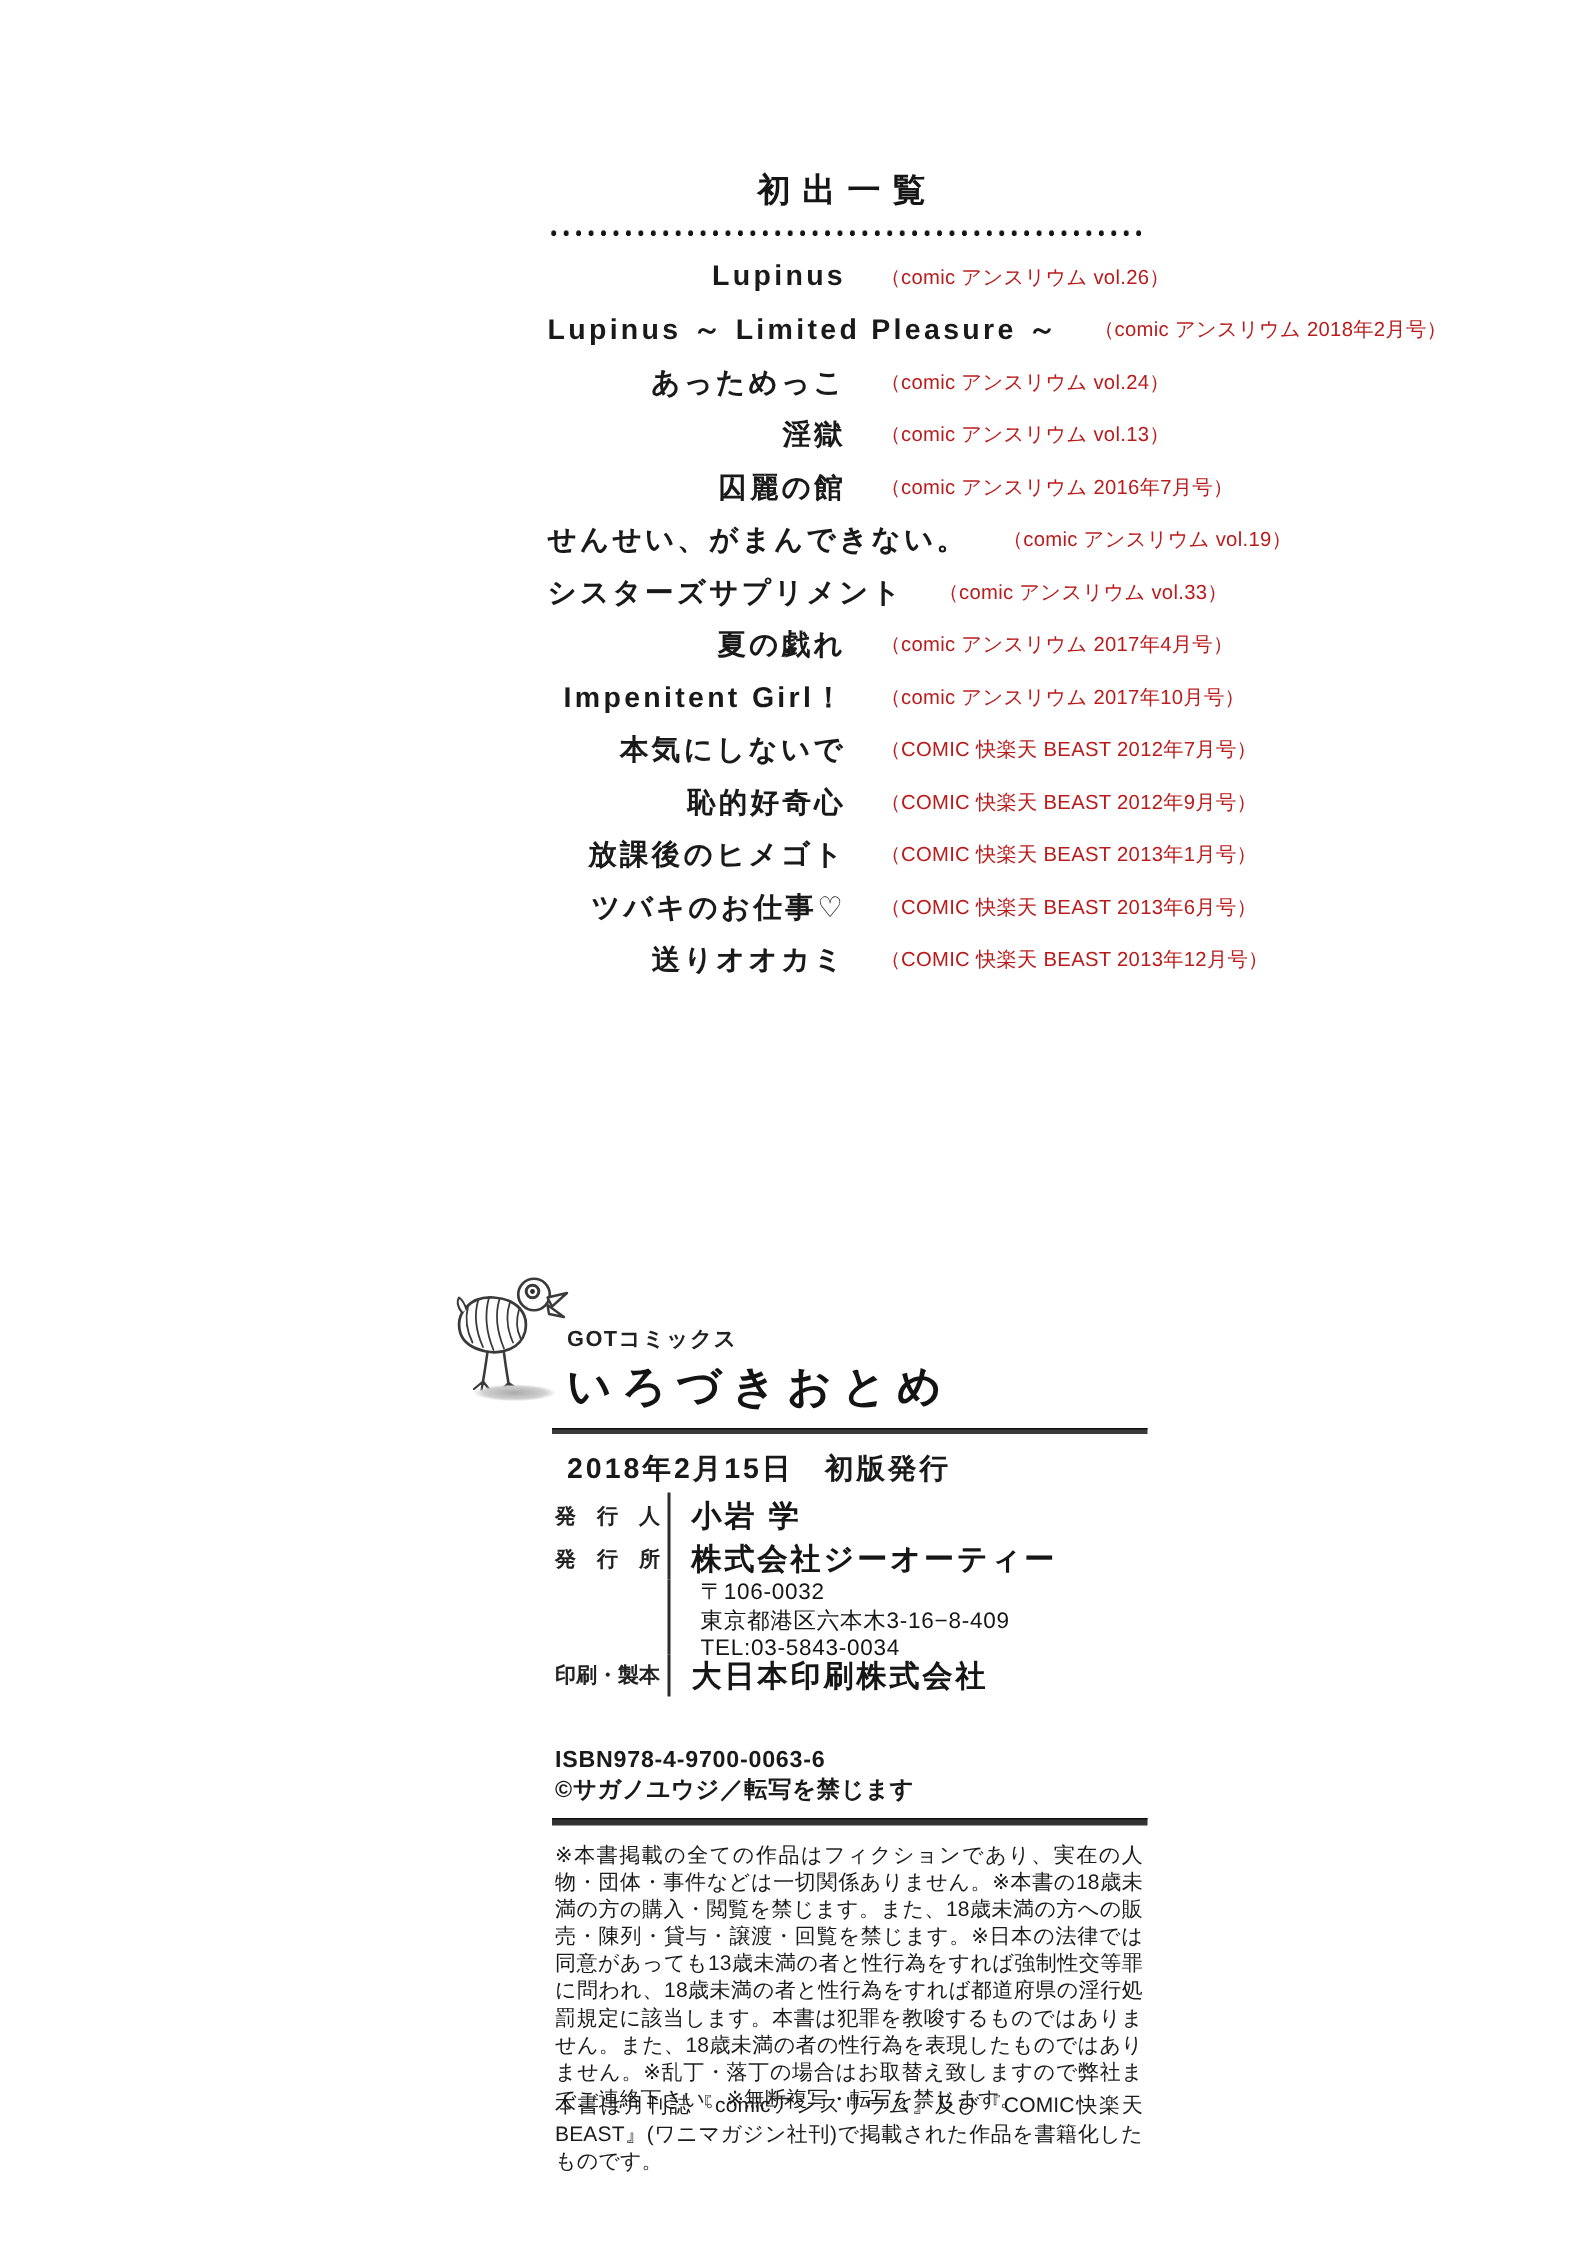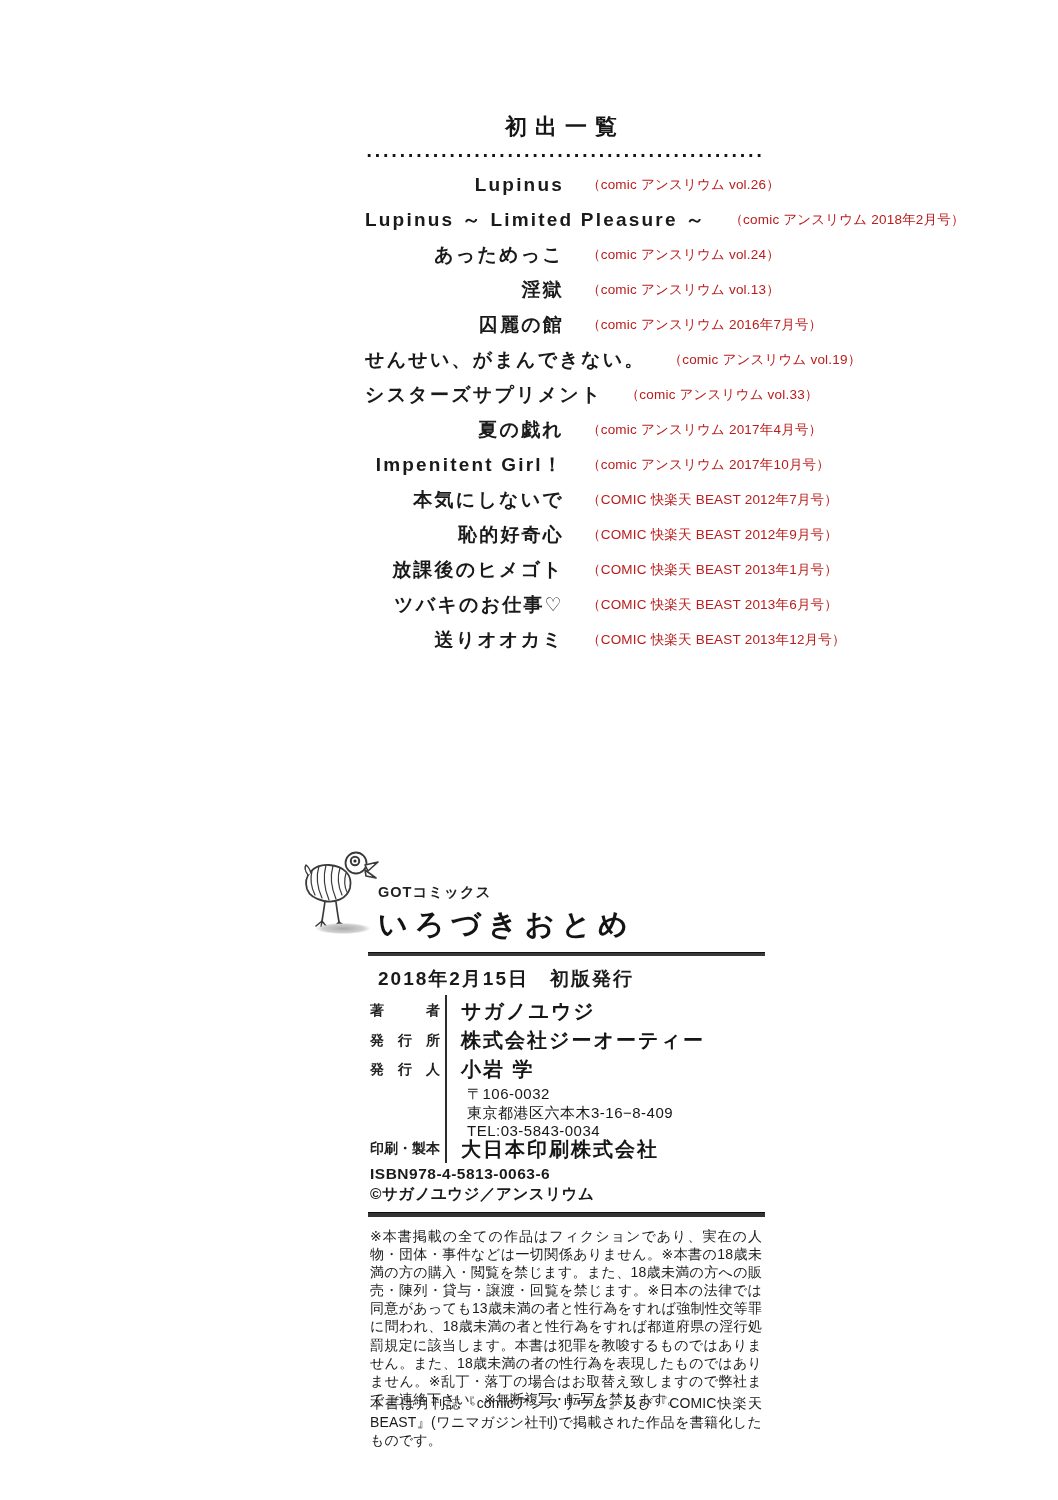--- a/index.html
+++ b/index.html
@@ -242,51 +242,47 @@
     <div class="bird-shadow"></div>
 
     <div class="colophon-header">
       <div class="imprint-label">GOTコミックス</div>
       <div class="book-title">いろづきおとめ</div>
       <div class="title-rule"></div>
       <div class="edition-line">2018年2月15日　初版発行</div>
     </div>
 
     <div class="credits">
-      <div class="credit-row h1">
-        <span class="credit-label">著　者</span>
-        <span class="credit-value">サガノユウジ</span>
+      <div class="credit-row h2">
+        <span class="credit-label">発行人</span>
+        <span class="credit-value">小岩 学</span>
       </div>
       <div class="credit-row h3">
         <span class="credit-label">発行所</span>
         <span class="credit-value">株式会社ジーオーティー</span>
-      </div>
-      <div class="credit-row h2">
-        <span class="credit-label">発行人</span>
-        <span class="credit-value">小岩 学</span>
       </div>
       <div class="credit-row h4">
         <span class="credit-label"></span>
         <span class="credit-value address-cell">
           <span class="address-lines">
             <span>〒106-0032</span><br>
             <span>東京都港区六本木3-16−8-409</span><br>
             <span>TEL:03-5843-0034</span>
           </span>
         </span>
       </div>
       <div class="credit-row h5">
         <span class="credit-label">印刷・製本</span>
         <span class="credit-value">大日本印刷株式会社</span>
       </div>
     </div>
 
     <div class="isbn-block">
-      <div>ISBN978-4-5813-0063-6</div>
-      <div>©サガノユウジ／アンスリウム</div>
+      <div>ISBN978-4-9700-0063-6</div>
+      <div>©サガノユウジ／転写を禁じます</div>
     </div>
 
     <div class="thick-rule"></div>
 
     <div class="disclaimer">※本書掲載の全ての作品はフィクションであり、実在の人物・団体・事件などは一切関係ありません。※本書の18歳未満の方の購入・閲覧を禁じます。また、18歳未満の方への販売・陳列・貸与・譲渡・回覧を禁じます。※日本の法律では同意があっても13歳未満の者と性行為をすれば強制性交等罪に問われ、18歳未満の者と性行為をすれば都道府県の淫行処罰規定に該当します。本書は犯罪を教唆するものではありません。また、18歳未満の者の性行為を表現したものではありません。※乱丁・落丁の場合はお取替え致しますので弊社までご連絡下さい。※無断複写・転写を禁じます。</div>
 
     <div class="note">本書は月刊誌『comicアンスリウム』及び『COMIC快楽天BEAST』(ワニマガジン社刊)で掲載された作品を書籍化したものです。</div>
 
   </div>
 </div>

